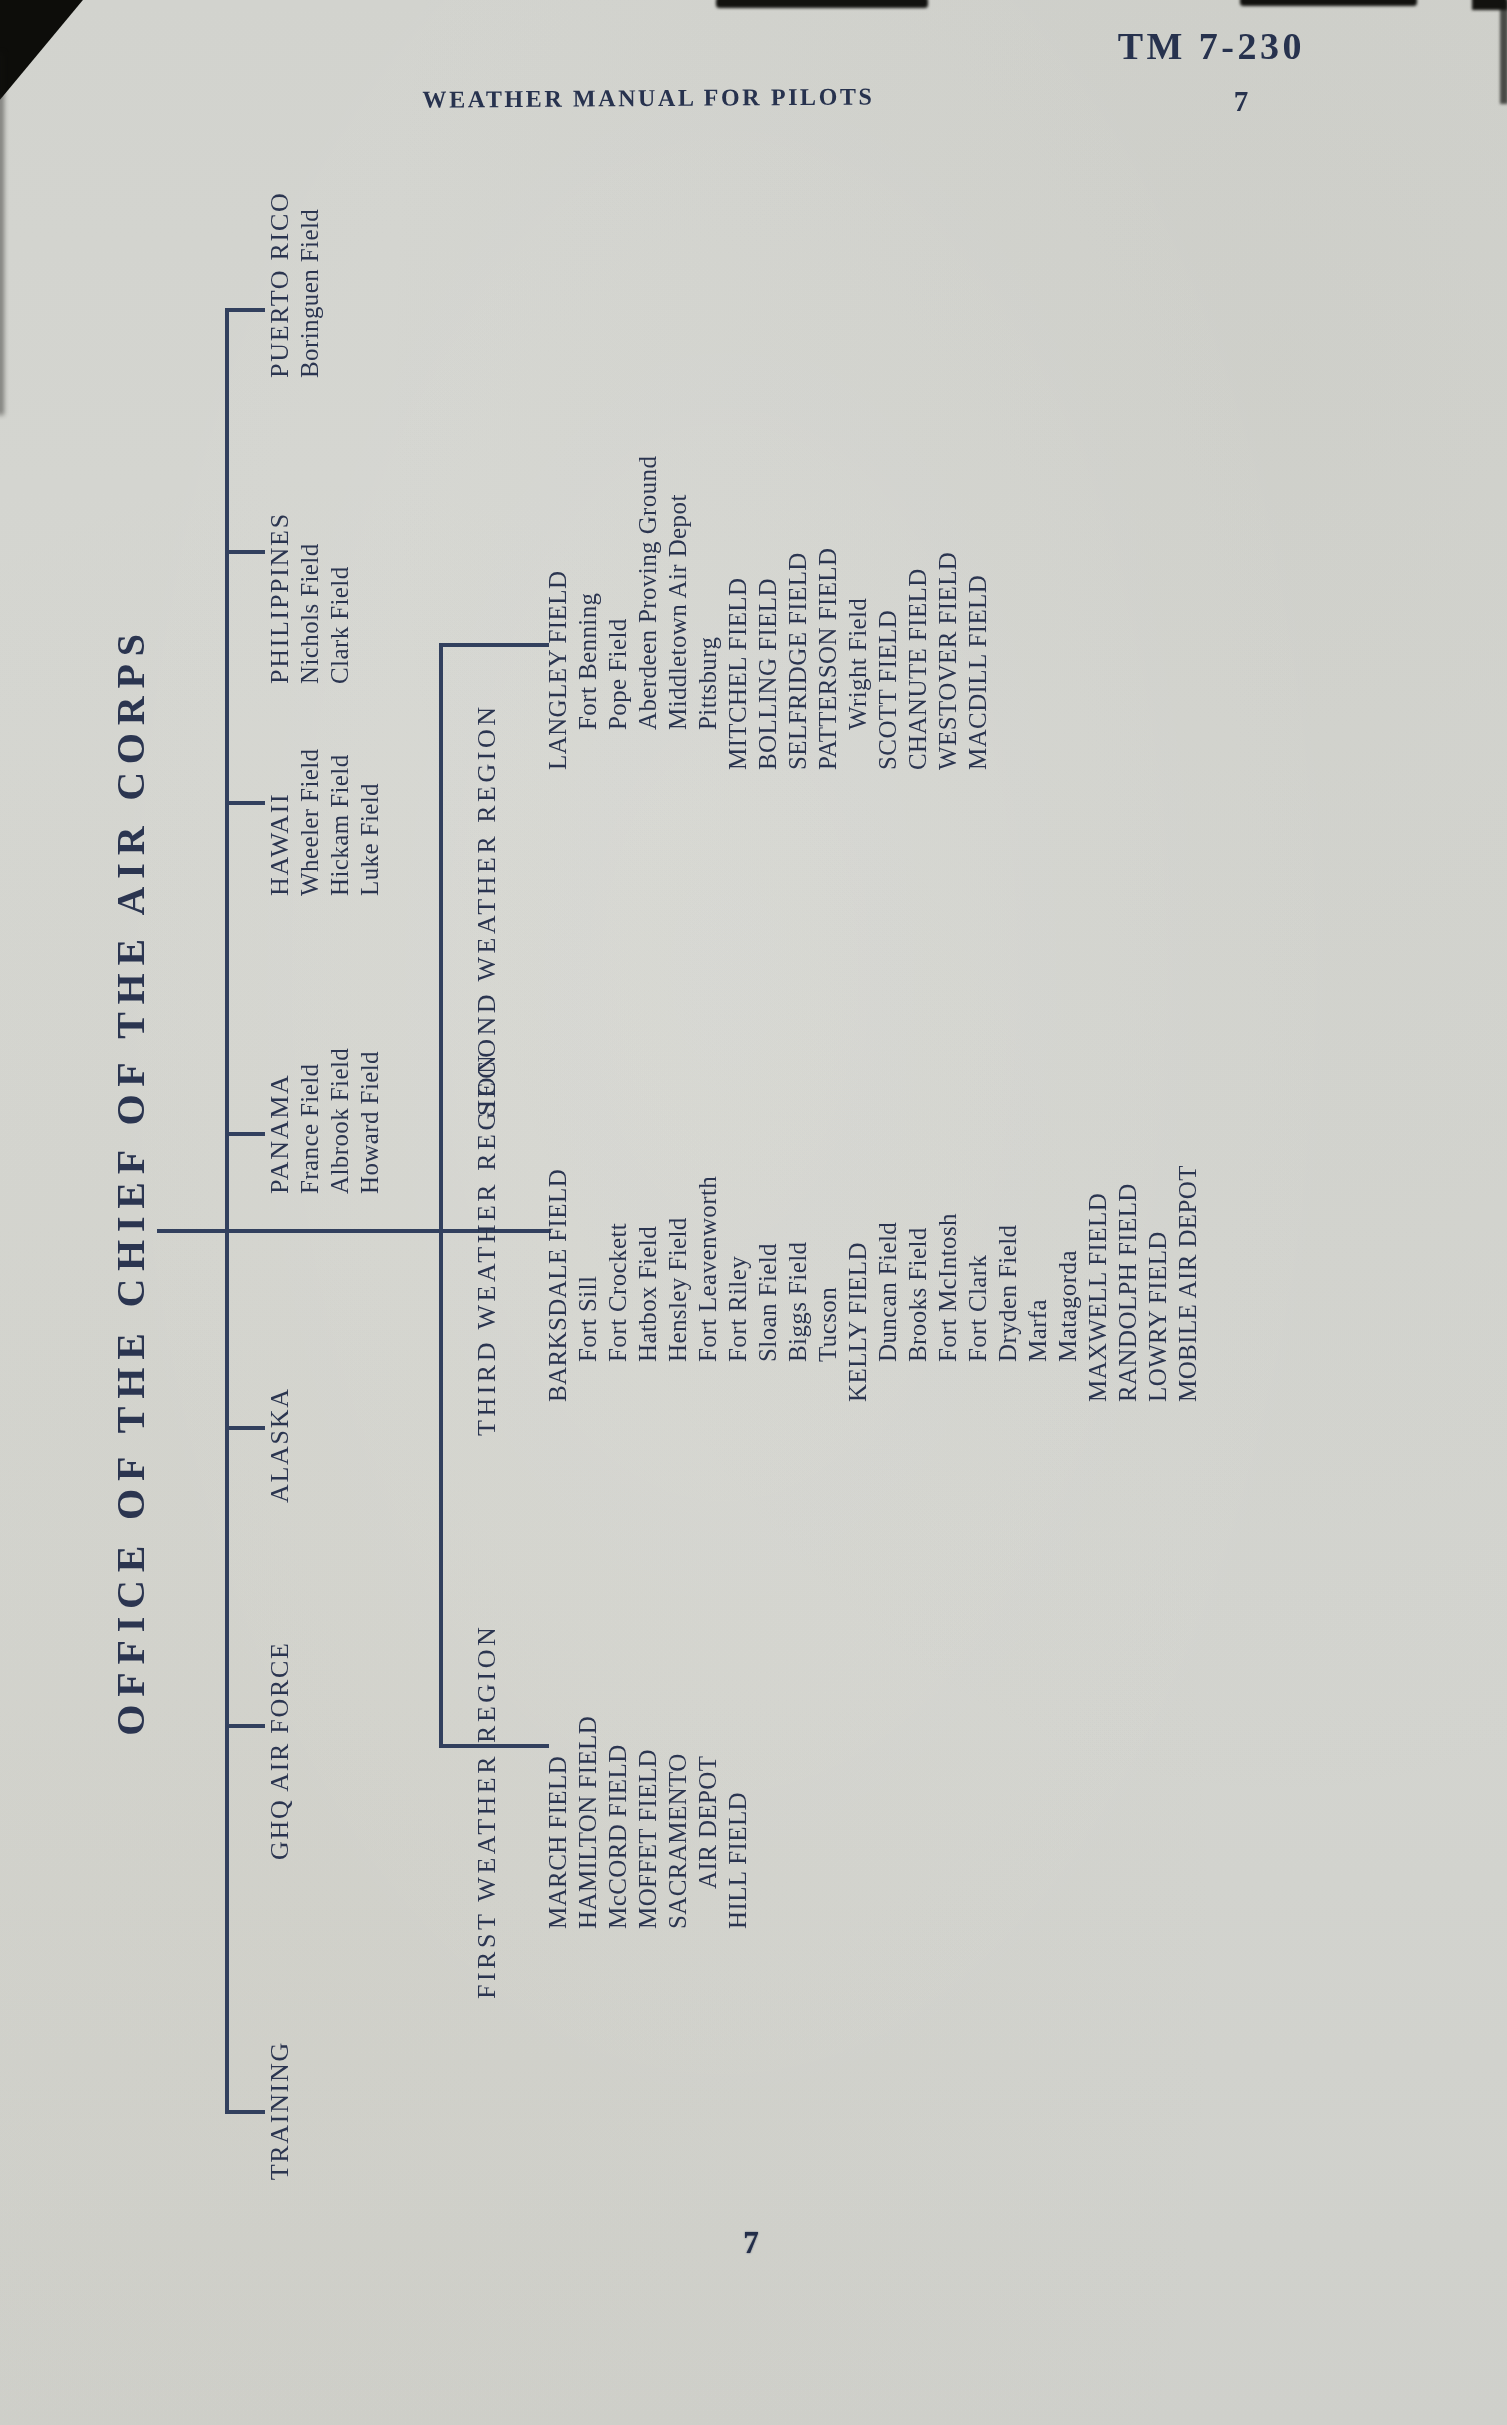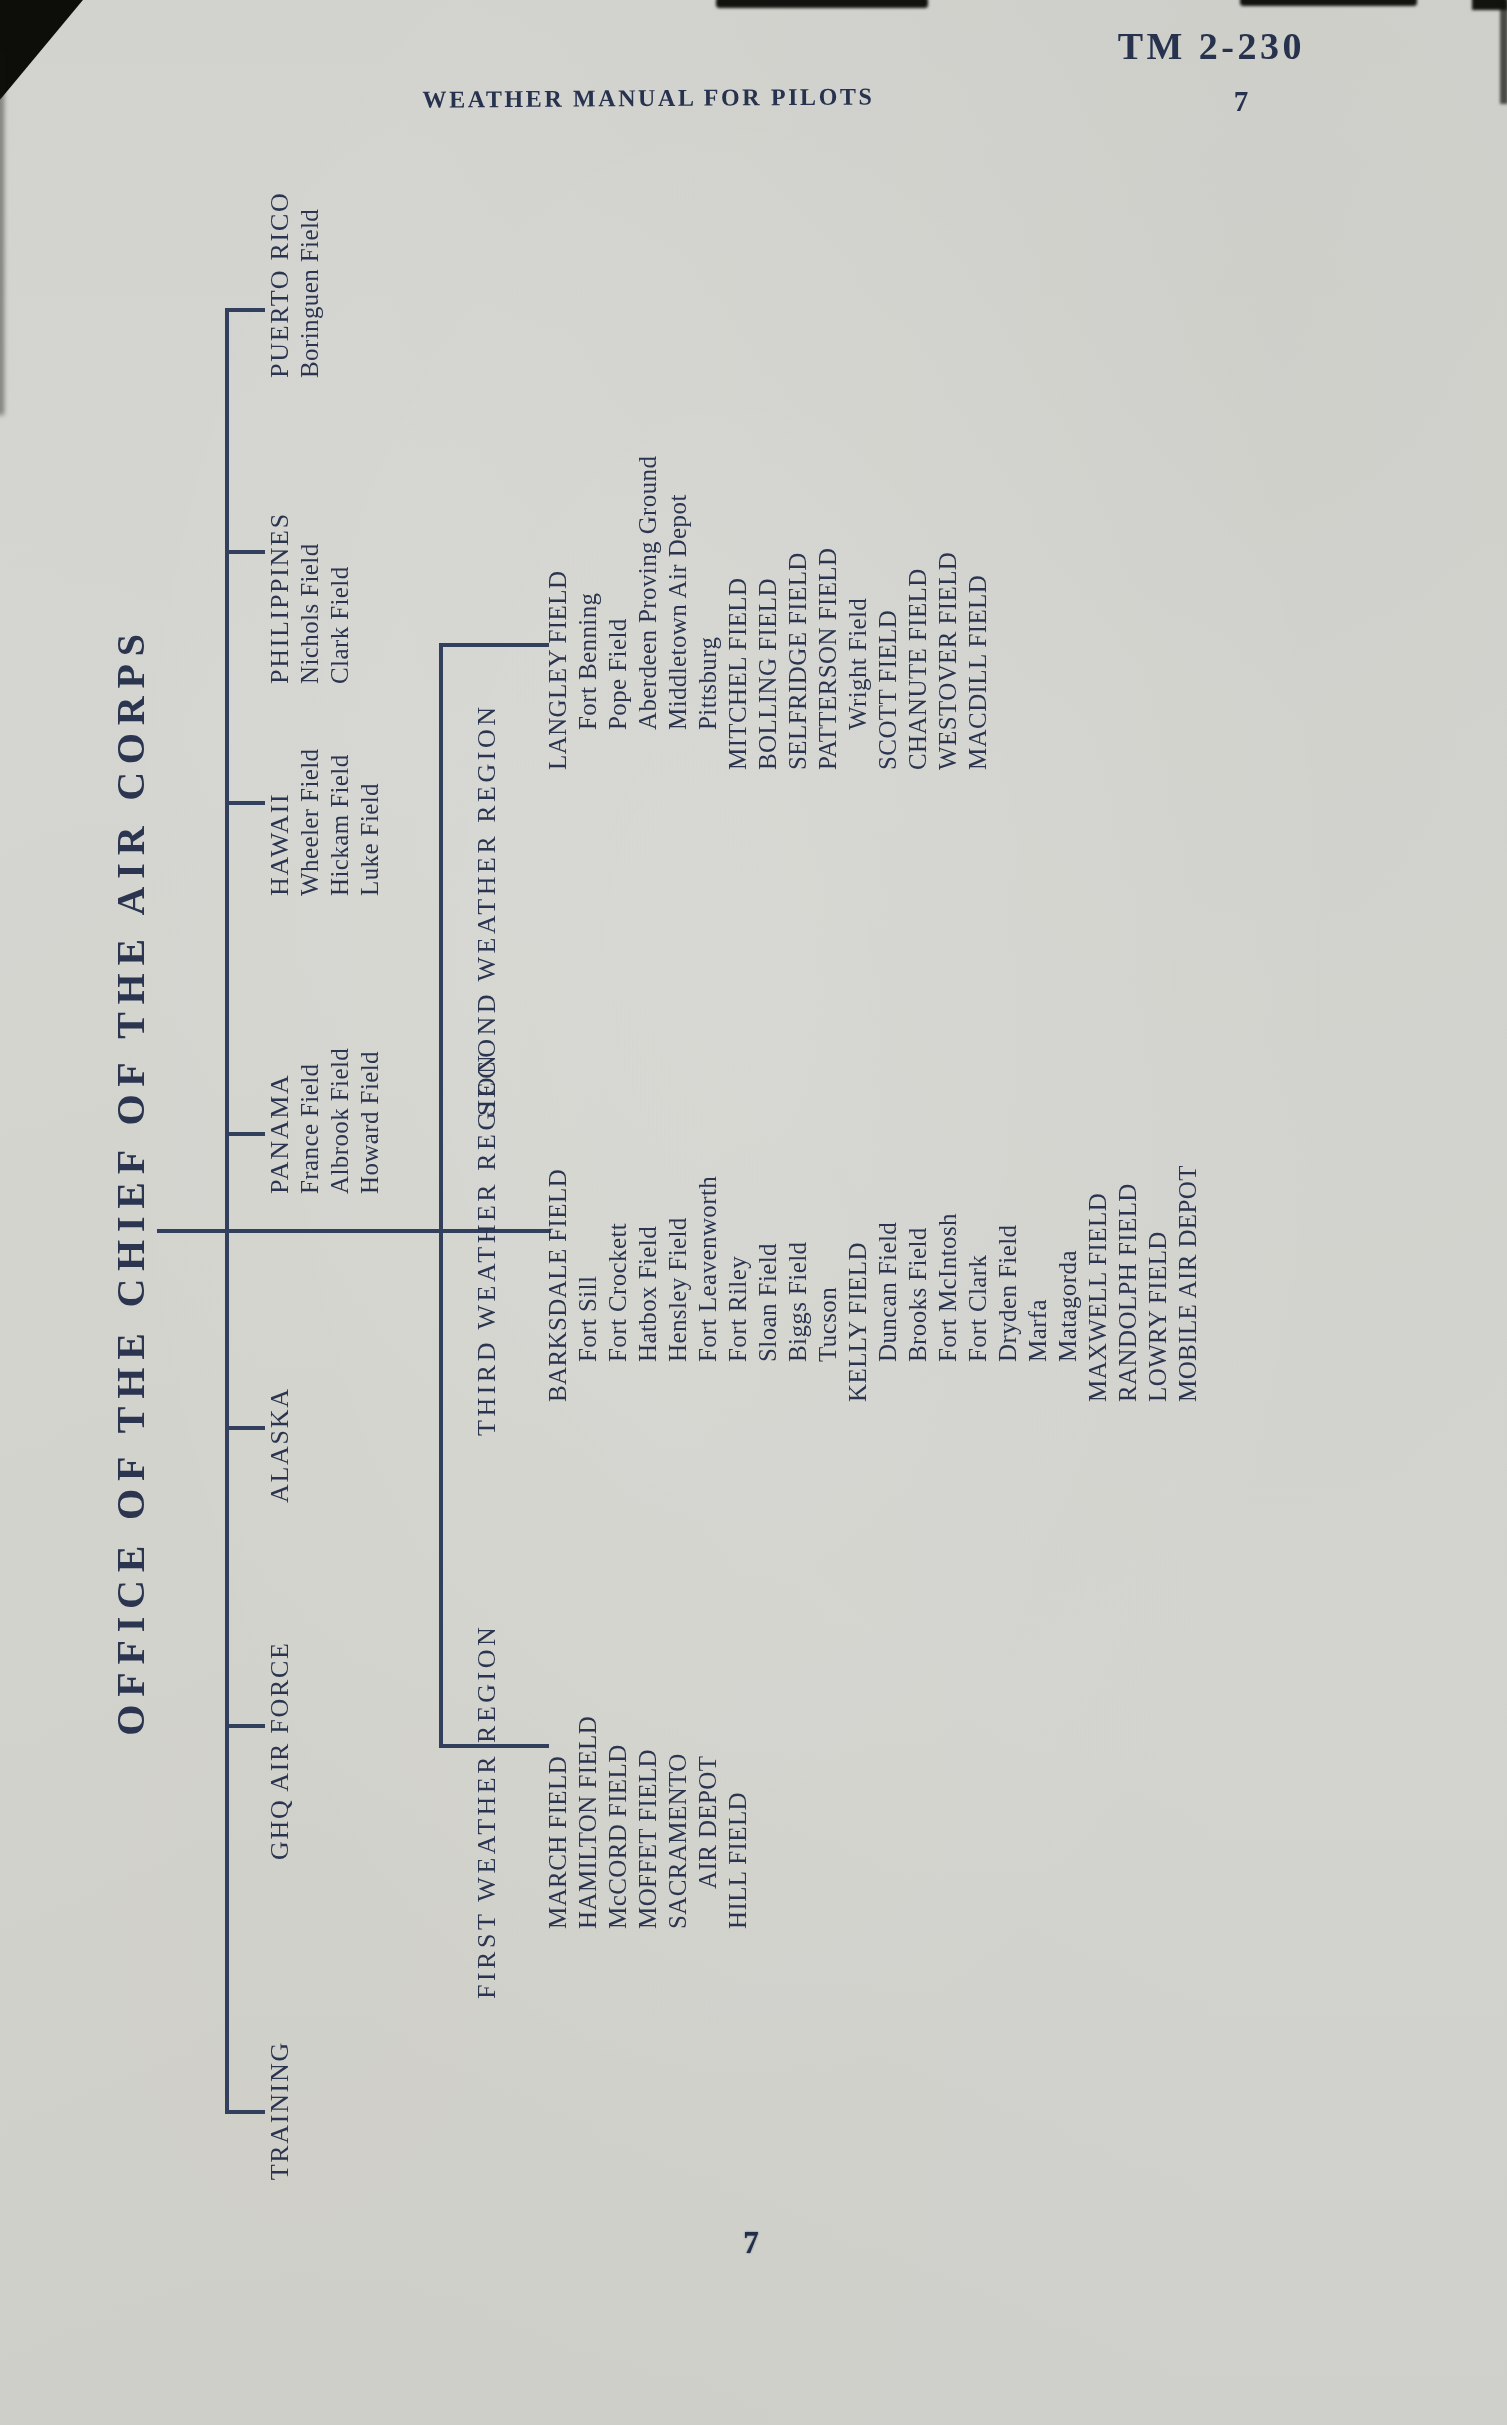--- a/index.html
+++ b/index.html
@@ -68,21 +68,21 @@
 
 <div id="page">
 
   <div id="corner-tl" class="artifact"></div>
   <div id="strip-a" class="artifact"></div>
   <div id="strip-b" class="artifact"></div>
   <div id="strip-c" class="artifact"></div>
   <div id="edge-r" class="artifact"></div>
   <div id="edge-l" class="artifact"></div>
 
-  <div id="doc-ref">TM 2-230</div>
+  <div id="doc-ref">TM 7-230</div>
   <div id="page-number-top">7</div>
   <div id="page-header">WEATHER MANUAL FOR PILOTS</div>
 
   <div id="org-chart">
     <div id="chart-title">OFFICE OF THE CHIEF OF THE AIR CORPS</div>
 
     <div id="stem" class="line"></div>
     <div id="main-bar" class="line"></div>
     <div class="line tick tick-0"></div>
     <div class="line tick tick-1"></div>

